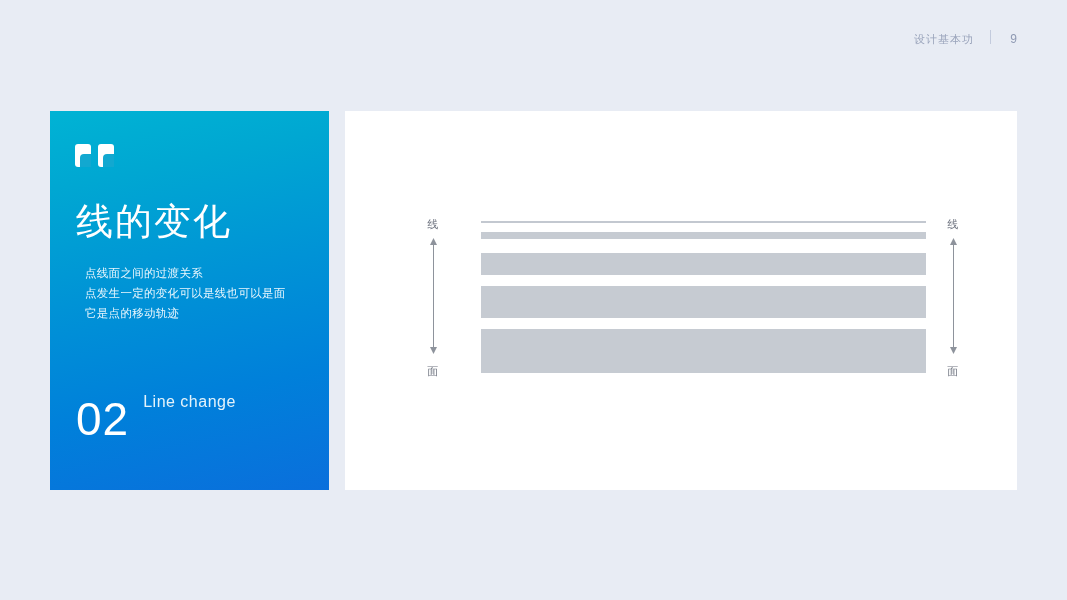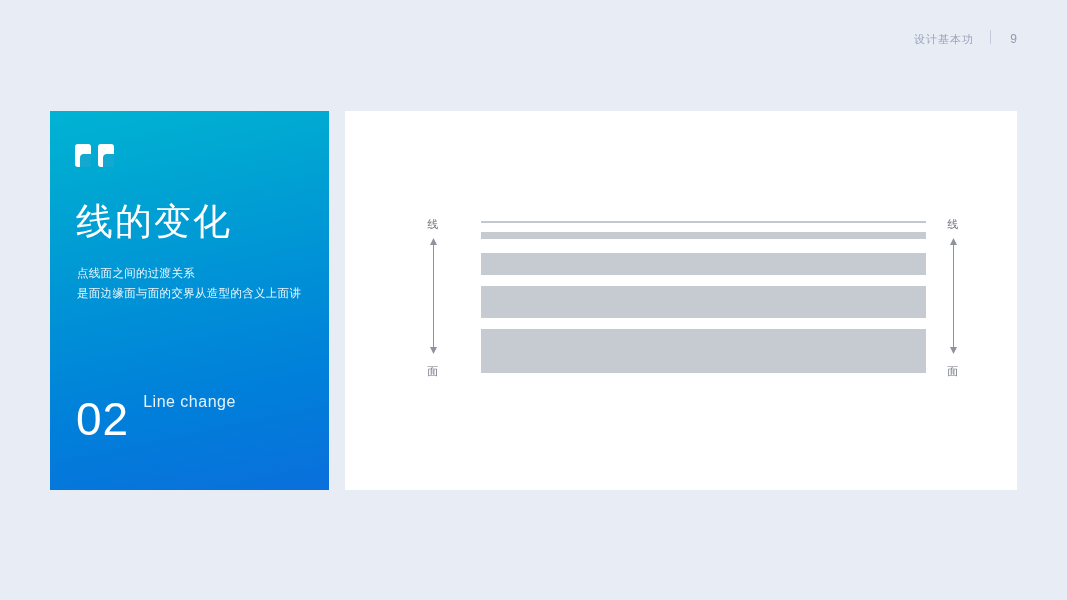--- a/index.html
+++ b/index.html
@@ -93,20 +93,21 @@
     left: 27px;
     top: 152px;
     width: 240px;
   }
   .panel-body-line {
     font-size: 11.5px;
     color: #eaf7fd;
     line-height: 20px;
     white-space: nowrap;
     letter-spacing: 0.3px;
+    margin-left: 8px;
   }
   .panel-footer {
     position: absolute;
     left: 26px;
     bottom: 48px;
     display: flex;
     align-items: flex-start;
     gap: 14px;
   }
   .panel-number {
@@ -194,21 +195,22 @@
 
   <div class="quote-mark">
     <span class="q"></span>
     <span class="q"></span>
   </div>
 
   <div class="panel-title">线的变化</div>
 
   <div class="panel-body">
     <div class="panel-body-line">点线面之间的过渡关系</div>
-    <div class="panel-body-line">是面边缘面与面的交界从造型的含义上面讲</div>
+    <div class="panel-body-line">点发生一定的变化可以是线也可以是面</div>
+    <div class="panel-body-line">它是点的移动轨迹</div>
   </div>
 
   <div class="panel-footer">
     <span class="panel-number">02</span>
     <span class="panel-subtitle">Line change</span>
   </div>
 </div>
 
 <div class="right-panel">
   <div class="diagram">

